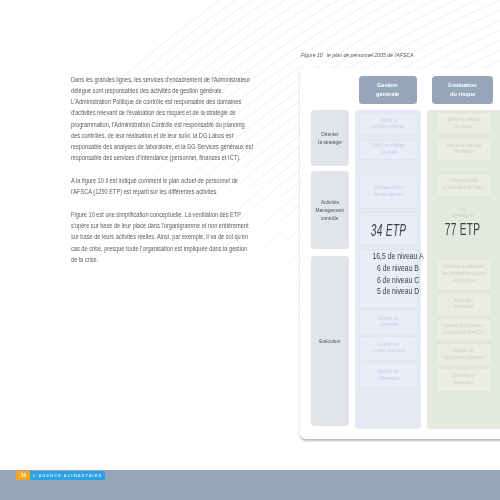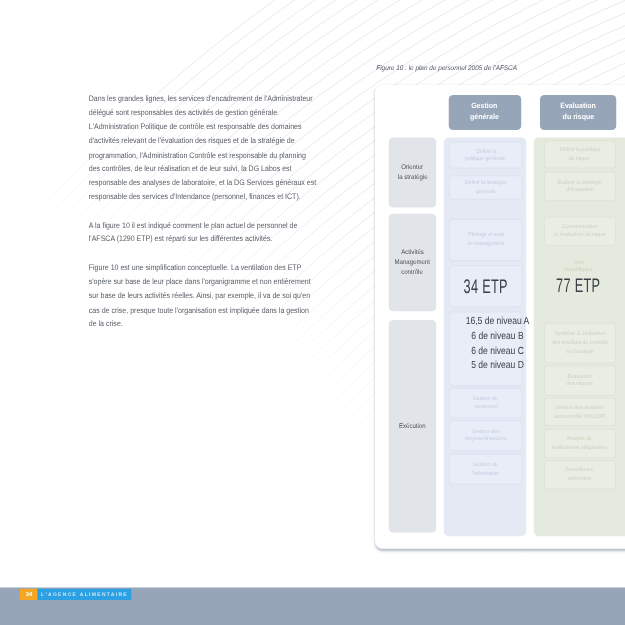--- a/index.html
+++ b/index.html
@@ -46,21 +46,21 @@
   
   .col{position:absolute;top:110px;border-radius:4px;}
   #colA{left:355.3px;width:65.8px;height:318.5px;background:#e4e9f3;}
   #colB{left:426.6px;width:81.4px;height:318.5px;background:#e5eade;}
 
   
   .cell{position:absolute;border-radius:3.2px;display:flex;flex-direction:column;
         align-items:center;justify-content:center;text-align:center;
         font-size:4.6px;line-height:6.6px;}
   .cell span{display:block;transform:scaleX(.9);white-space:nowrap;}
-  .cellA{background:#e8edf7;border:0.45px solid #dde4f2;color:#c3cde0;}
+  .cellA{background:#e8edf7;border:0.45px solid #dde4f2;color:#c3cde0;font-style:italic;}
   .cellB{background:#e9ede3;border:0.45px solid #e0e5d8;color:#ccd2c0;}
   .cell span.etp{font-size:15.8px;color:#3b4047;letter-spacing:0.4px;line-height:16px;
        transform:scaleX(.645) translateY(1.6px);display:block;}
 
   
   #niveaux{position:absolute;left:355.3px;width:86px;top:251.4px;text-align:center;z-index:5;
            color:#3c4148;font-size:8.2px;line-height:11.6px;}
   #niveaux div{transform:scaleX(.835);}
 
   

